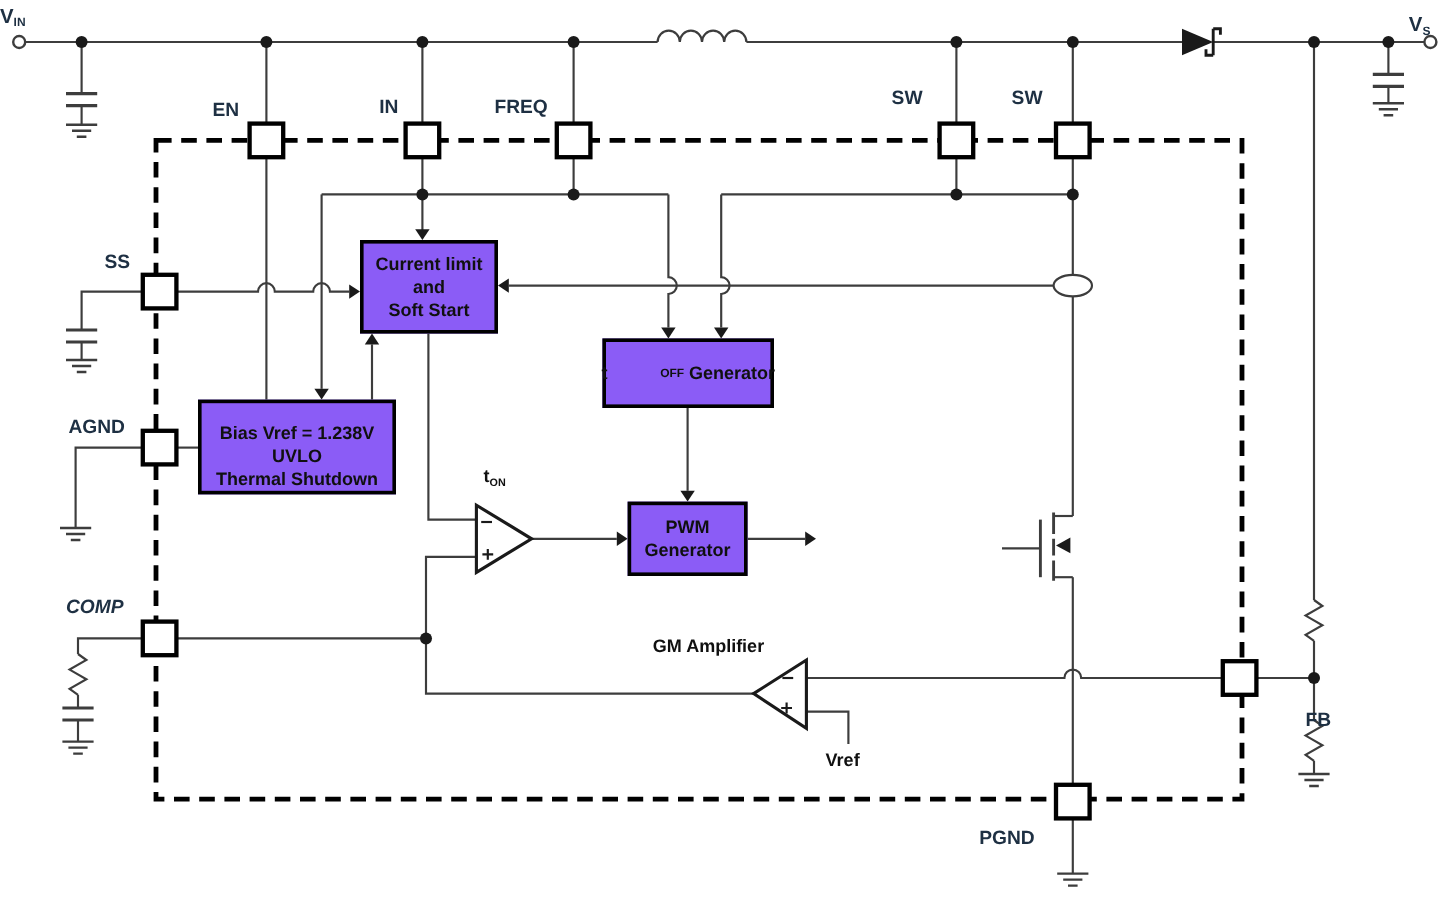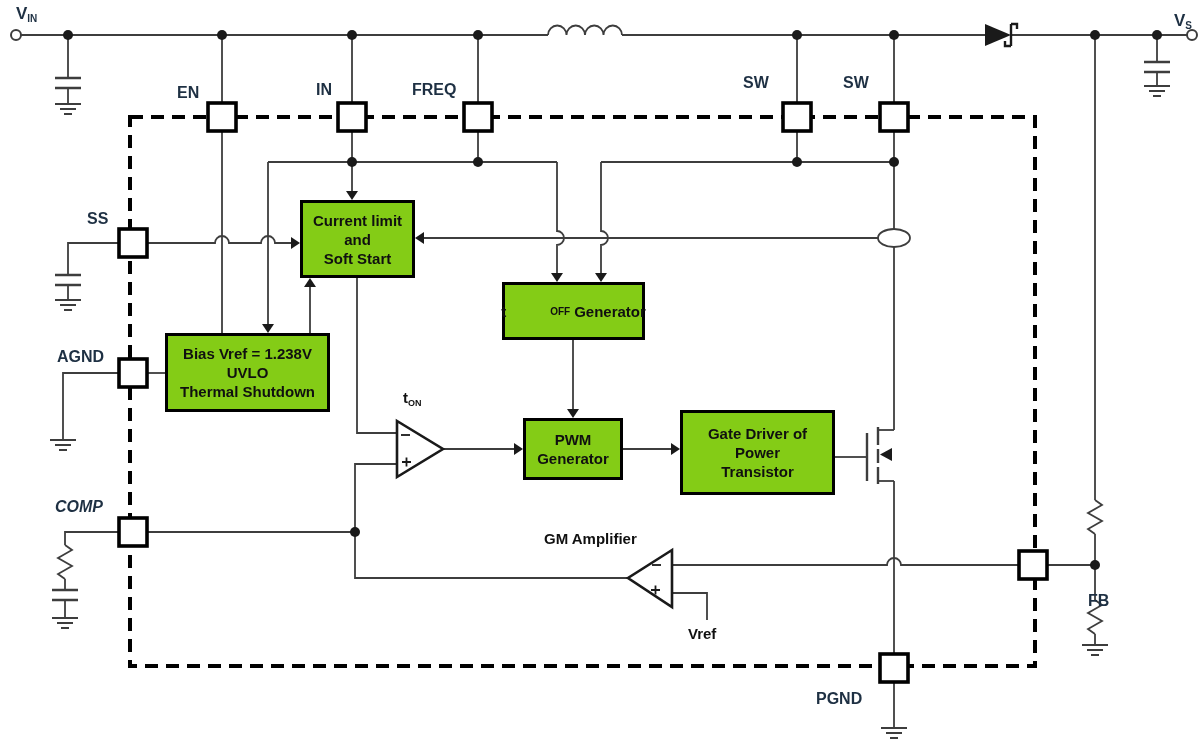--- a/index.html
+++ b/index.html
@@ -7,21 +7,21 @@
     position:relative;width:1200px;height:750px;background:#ffffff;
     font-family:"Liberation Sans",sans-serif;overflow:hidden;
   }
   svg{position:absolute;left:0;top:0;}
   .lbl{
     position:absolute;font-weight:bold;font-size:16px;color:#1e3043;
     white-space:nowrap;line-height:1;
   }
   .lbl .sub{font-size:10px;vertical-align:-3px;letter-spacing:0;}
   .blk{
-    position:absolute;box-sizing:border-box;border:3px solid #000;background:#84cc16;
+    position:absolute;box-sizing:border-box;border:3px solid #000;background:#8b5cf6;
     display:flex;flex-direction:column;align-items:center;justify-content:center;
     font-weight:bold;font-size:15px;color:#101010;text-align:center;line-height:19px;
   }
   .blk .sub{font-size:10px;vertical-align:-3px;margin-left:44px;}
   .gap-l{margin-left:4px;}
 </style>
 </head>
 <body>
 
 <div class="diagram">
@@ -193,38 +193,33 @@
   <span>and</span>
   <span>Soft Start</span>
 </div>
 
 <div class="blk" style="left:502px;top:282px;width:143px;height:58px;flex-direction:row;">
   <span>t</span>
       <span class="sub">OFF</span>
       <span class="gap-l">Generator</span>
 </div>
 
-<div class="blk" style="left:165px;top:333px;width:165px;height:79px;">
+<div class="blk" style="left:165px;top:333px;width:165px;height:79px;justify-content:flex-end;">
   <span>Bias Vref = 1.238V</span>
   <span>UVLO</span>
   <span>Thermal Shutdown</span>
 </div>
 
 <div class="blk" style="left:523px;top:418px;width:100px;height:62px;">
   <span>PWM</span>
   <span>Generator</span>
 </div>
 
-<div class="blk" style="left:680px;top:410px;width:155px;height:85px;">
-  <span>Gate Driver of</span>
-  <span>Power</span>
-  <span>Transistor</span>
-</div>
-
-<div class="lbl" style="left:16px;top:5px;font-size:17px;"><span>V</span><span class="sub">IN</span></div>
+
+<div class="lbl" style="left:0;top:5px;font-size:17px;"><span>V</span><span class="sub">IN</span></div>
 <div class="lbl" style="left:1174px;top:12px;font-size:17px;"><span>V</span><span class="sub">S</span></div>
 
 <div class="lbl" style="left:177px;top:85px;">EN</div>
 <div class="lbl" style="left:316px;top:82px;">IN</div>
 <div class="lbl" style="left:412px;top:82px;">FREQ</div>
 <div class="lbl" style="left:743px;top:75px;">SW</div>
 <div class="lbl" style="left:843px;top:75px;">SW</div>
 <div class="lbl" style="left:75px;top:211px;margin-left:12px;">SS</div>
 <div class="lbl" style="left:57px;top:349px;">AGND</div>
 <div class="lbl" style="left:55px;top:499px;font-style:italic;">COMP</div>

